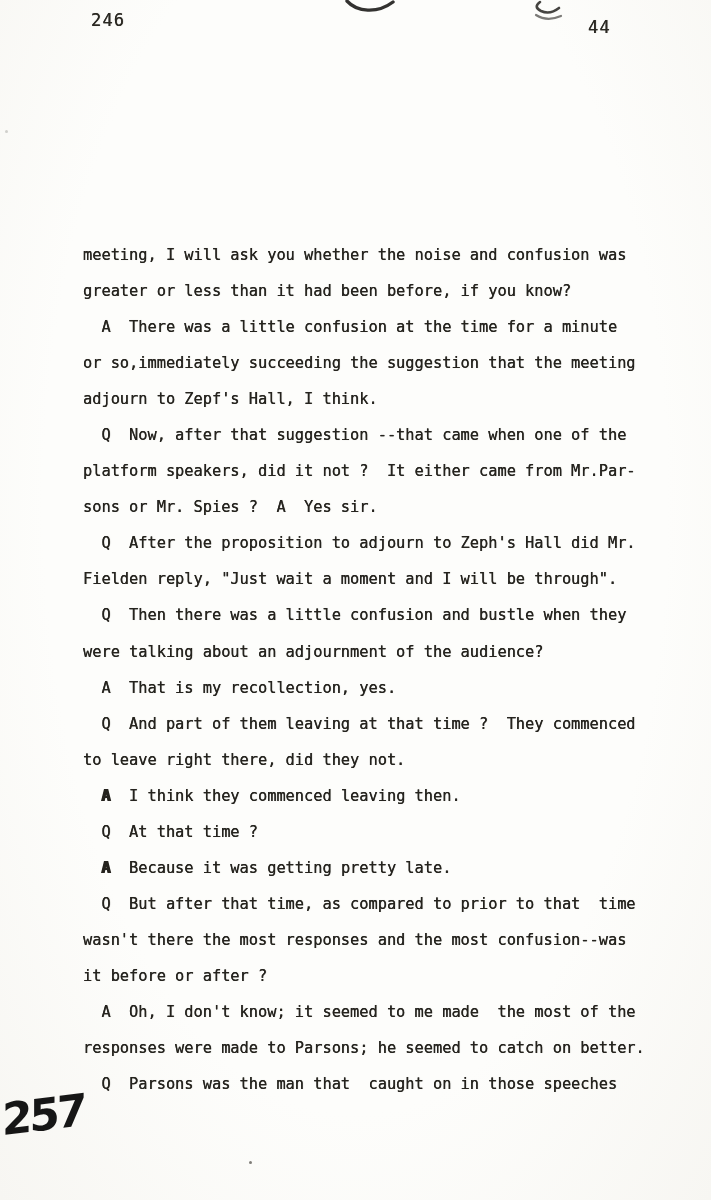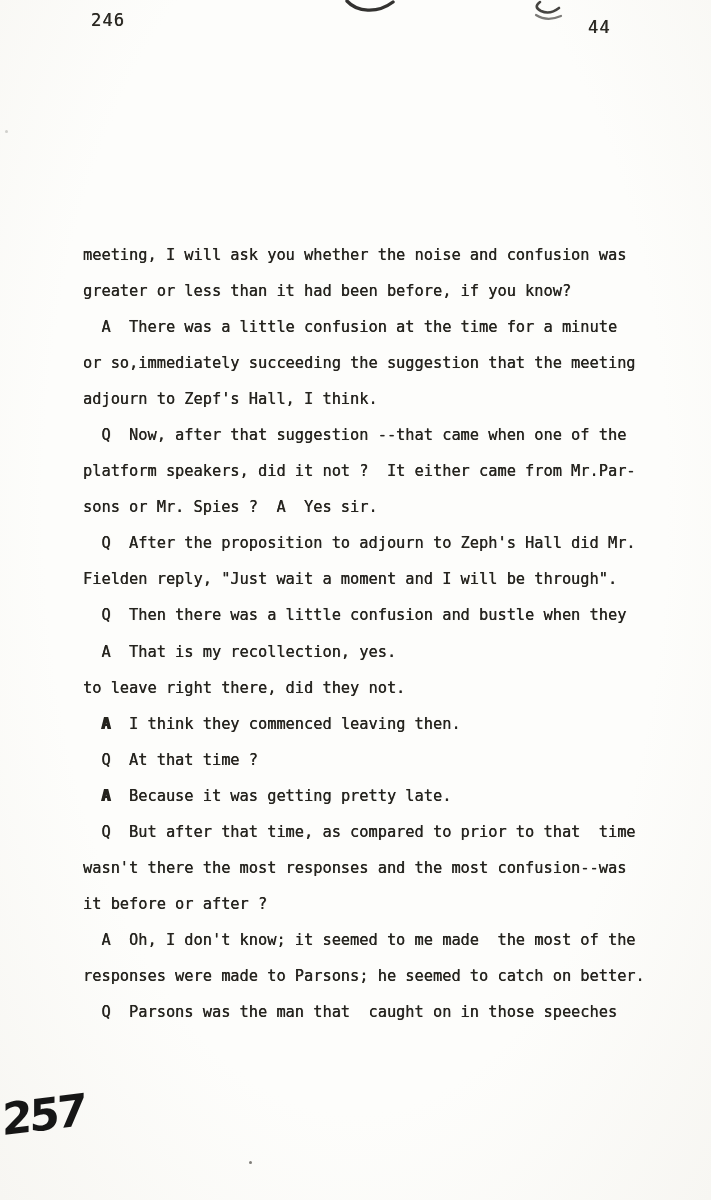--- a/index.html
+++ b/index.html
@@ -86,21 +86,23 @@
       <div class="line">greater or less than it had been before, if you know?</div>
       <div class="line">  A  There was a little confusion at the time for a minute</div>
       <div class="line">or so,immediately succeeding the suggestion that the meeting</div>
       <div class="line">adjourn to Zepf's Hall, I think.</div>
       <div class="line">  Q  Now, after that suggestion --that came when one of the</div>
       <div class="line">platform speakers, did it not ?  It either came from Mr.Par-</div>
       <div class="line">sons or Mr. Spies ?  A  Yes sir.</div>
       <div class="line">  Q  After the proposition to adjourn to Zeph's Hall did Mr.</div>
       <div class="line">Fielden reply, "Just wait a moment and I will be through".</div>
       <div class="line">  Q  Then there was a little confusion and bustle when they</div>
+      <div class="line">were talking about an adjournment of the audience?</div>
       <div class="line">  A  That is my recollection, yes.</div>
+      <div class="line">  Q  And part of them leaving at that time ?  They commenced</div>
       <div class="line">to leave right there, did they not.</div>
       <div class="line">  <span class="a-over">A</span>  I think they commenced leaving then.</div>
       <div class="line">  Q  At that time ?</div>
       <div class="line">  <span class="a-over">A</span>  Because it was getting pretty late.</div>
       <div class="line">  Q  But after that time, as compared to prior to that  time</div>
       <div class="line">wasn't there the most responses and the most confusion--was</div>
       <div class="line">it before or after ?</div>
       <div class="line">  A  Oh, I don't know; it seemed to me made  the most of the</div>
       <div class="line">responses were made to Parsons; he seemed to catch on better.</div>
       <div class="line">  Q  Parsons was the man that  caught on in those speeches</div>

